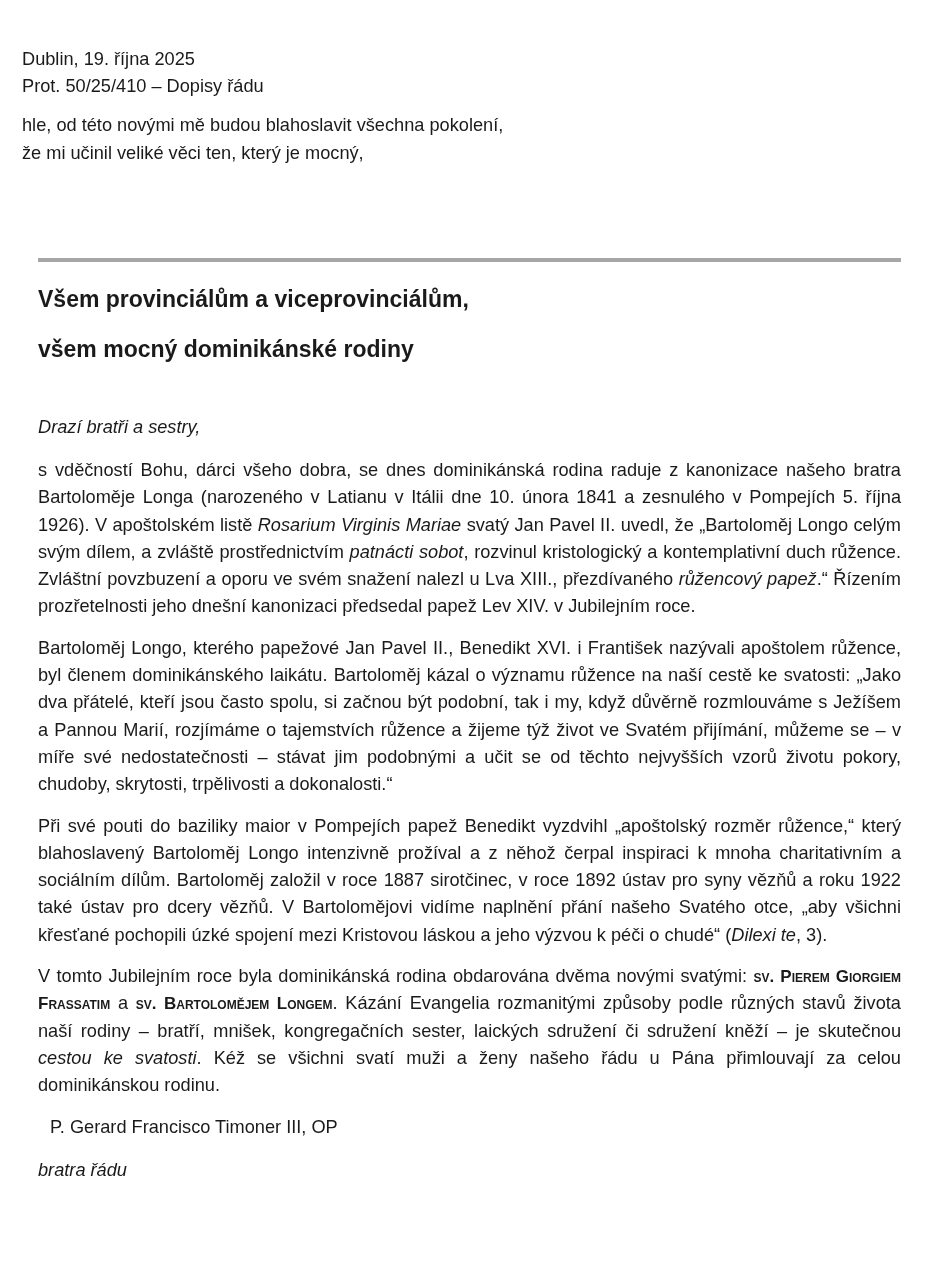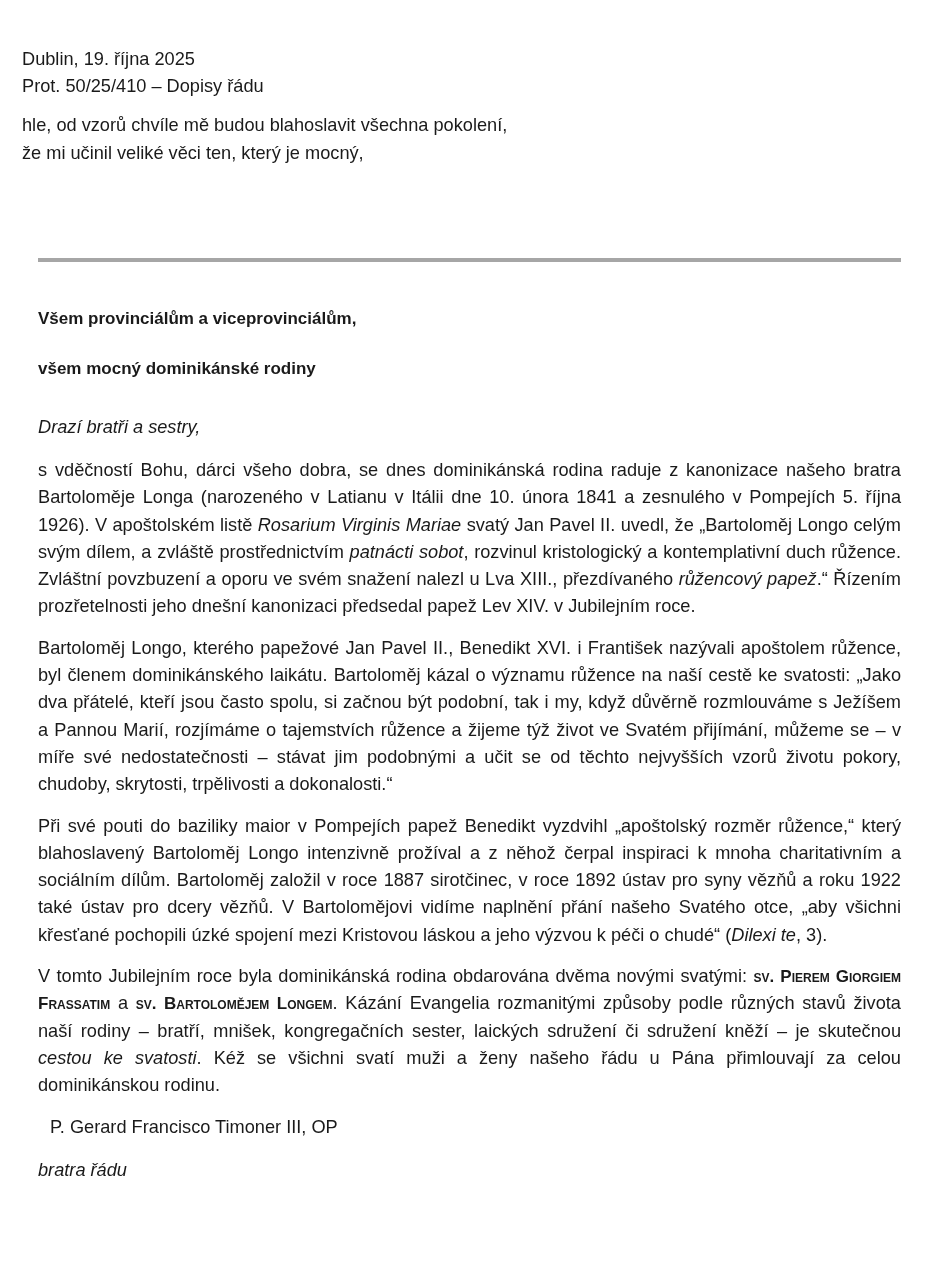--- a/index.html
+++ b/index.html
@@ -39,22 +39,21 @@
       width: 863px;
       height: 4px;
       background: #a6a6a6;
     }
     .addressees {
       position: absolute;
       left: 38px;
       top: 286px;
       width: 863px;
       font-weight: bold;
-      font-size: 17px;
-      margin-top: 20px;
+      font-size: 23px;
     }
     .addressees div { height: 26px; line-height: 26px; }
     .addressees .a2 { margin-top: 24px; }
     .body {
       position: absolute;
       left: 38px;
       top: 414px;
       width: 863px;
     }
     .salutation {
@@ -85,21 +84,21 @@
   </style>
 </head>
 <body>
 
 <div class="page">
   <div class="header-lines">
     <div>Dublin, 19. října 2025</div>
     <div>Prot. 50/25/410 – Dopisy řádu</div>
   </div>
   <div class="quote">
-    <div>hle, od vzorů chvíle mě budou blahoslavit všechna pokolení,</div>
+    <div>hle, od této novými mě budou blahoslavit všechna pokolení,</div>
     <div>že mi učinil veliké věci ten, který je mocný,</div>
   </div>
 </div>
 
 <div class="divider" style="background: rgb(166, 166, 166);"></div>
 
 <div class="addressees">
   <div>Všem provinciálům a viceprovinciálům,</div>
   <div class="a2">všem mocný dominikánské rodiny</div>
 </div>

